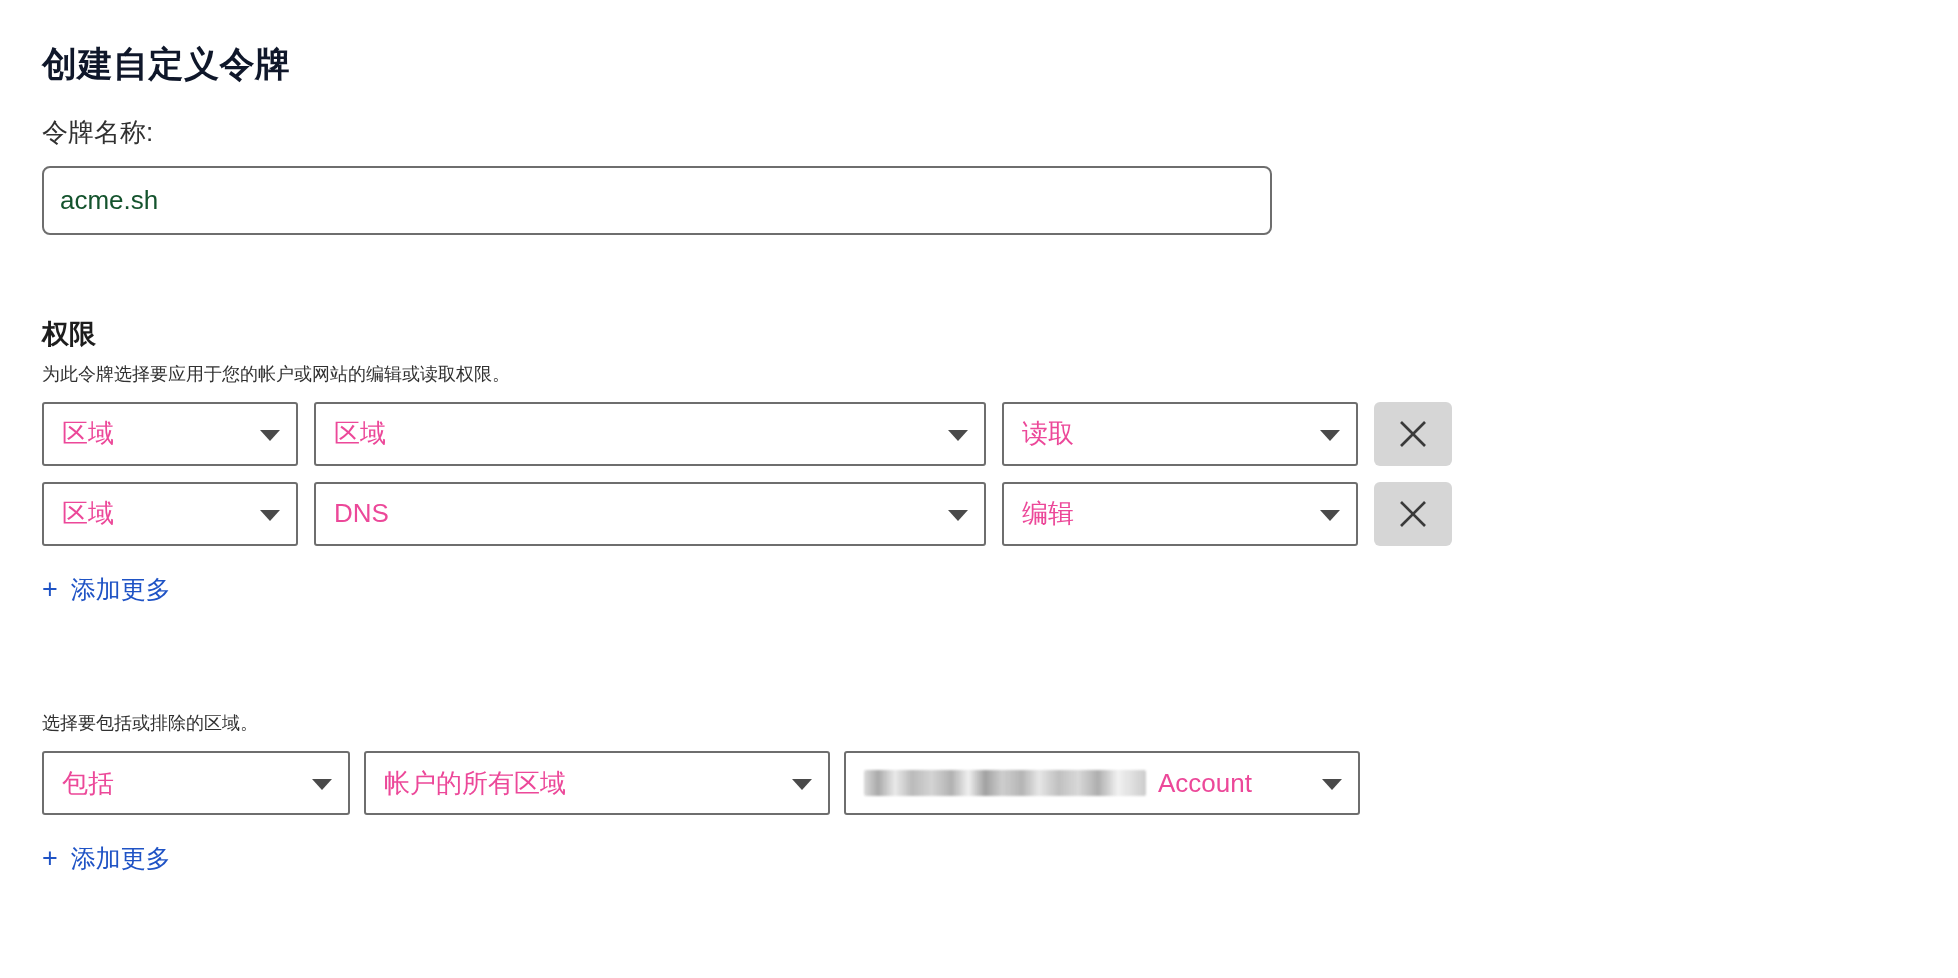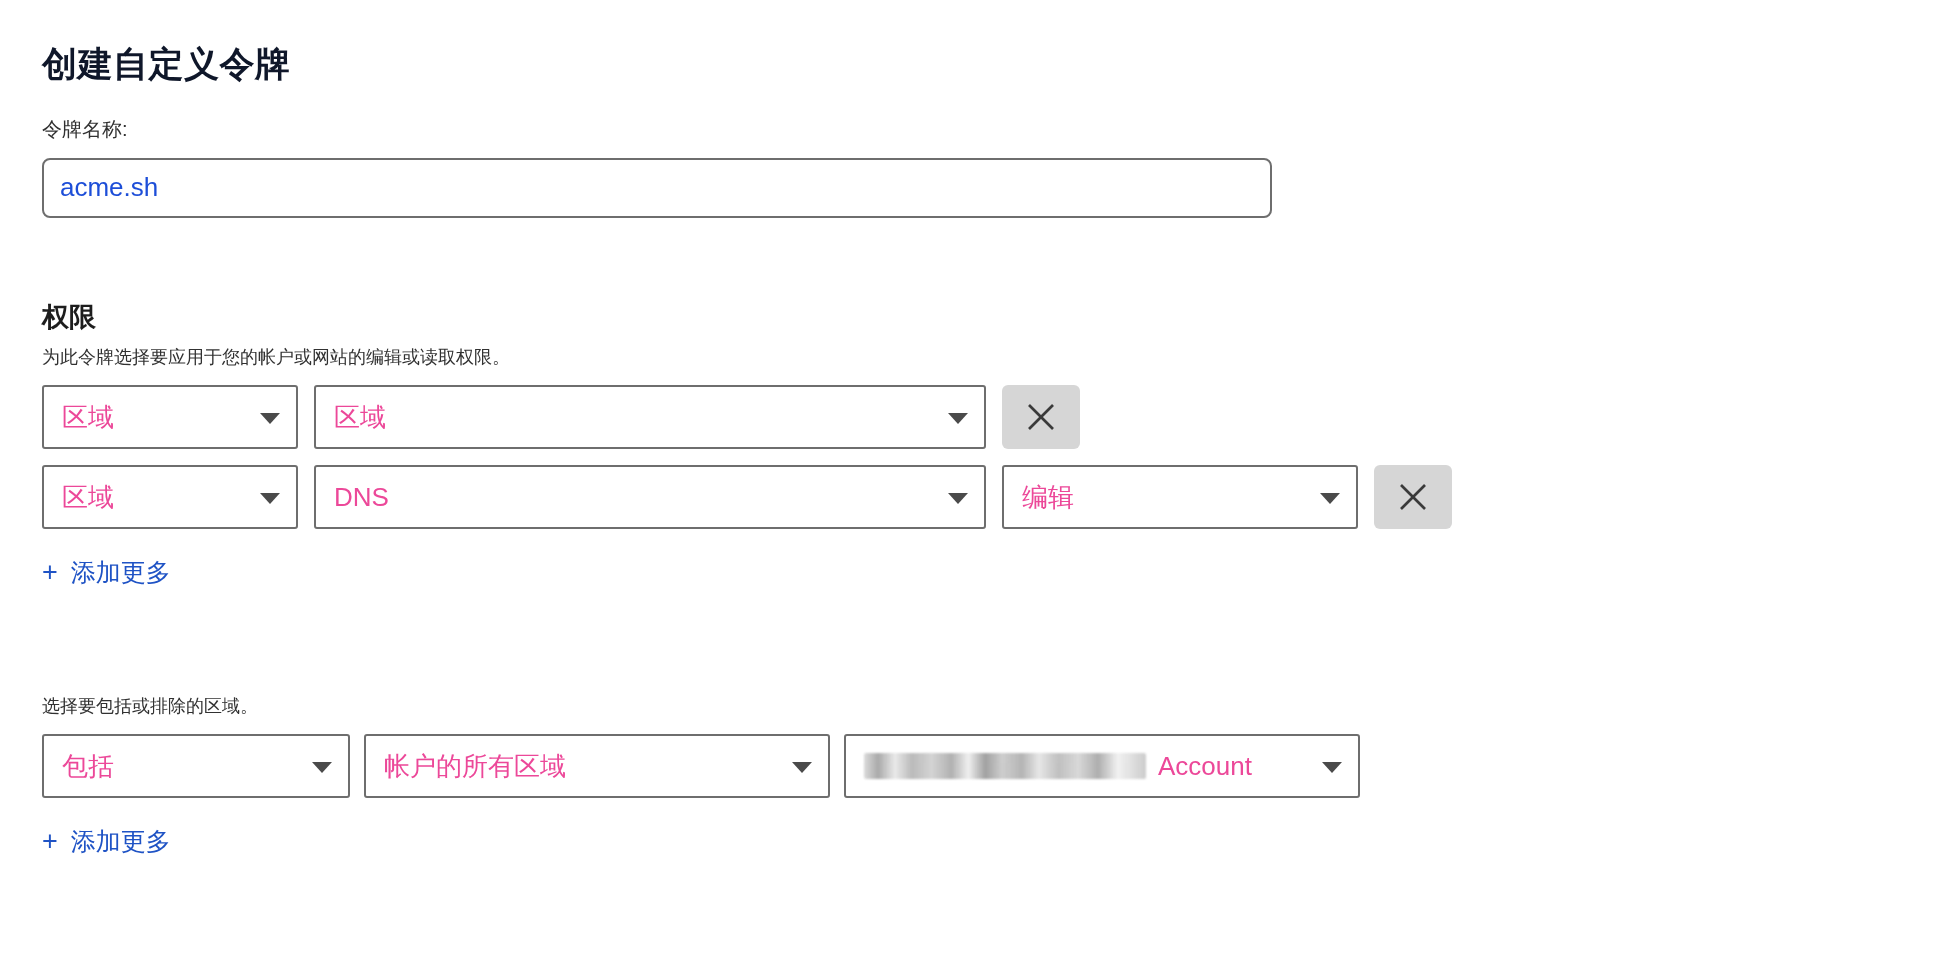--- a/index.html
+++ b/index.html
@@ -24,21 +24,21 @@
   
   .page-title {
     font-size: 35px;
     font-weight: bold;
     color: #0f172a;
     letter-spacing: 0.5px;
     margin: 12px 0 0 0;
     line-height: 1.25;
   }
   .field-label {
-    font-size: 20px;
+    font-size: 26px;
     color: #313131;
     margin: 30px 0 16px 0;
     line-height: 1.3;
   }
   .section-heading {
     font-size: 27px;
     color: #1d1d1d;
     margin: 0 0 10px 0;
     line-height: 1.3;
     font-weight: bold;
@@ -46,26 +46,26 @@
   .section-desc {
     font-size: 18px;
     color: #313131;
     margin: 0 0 16px 0;
     line-height: 1.35;
   }
 
   
   .text-input {
     width: 1230px;
-    height: 60px;
+    height: 69px;
     border: 2px solid #6e6e6e;
     border-radius: 8px;
     font-size: 26px;
     font-family: "Liberation Sans", "DejaVu Sans", sans-serif;
-    color: #1d4ed8;
+    color: #14532d;
     padding: 0 16px;
     background: #fff;
     display: block;
     outline: none;
   }
   .text-input::placeholder { color: #8a8a8a; }
 
   
   .section-permissions { margin-top: 82px; }
   .section-zone-resources { margin-top: 108px; }
@@ -198,20 +198,24 @@
     
     <div class="row">
       <div class="select perm-col-1">
         <span>区域</span>
         <span class="caret"></span>
       </div>
       <div class="select perm-col-2">
         <span>区域</span>
         <span class="caret"></span>
       </div>
+      <div class="select perm-col-3">
+        <span>读取</span>
+        <span class="caret"></span>
+      </div>
       <button class="remove-btn">
         <span>
           <svg width="34" height="34" viewBox="0 0 34 34" aria-hidden="true">
             <line x1="5" y1="5" x2="29" y2="29" stroke="#3a3a3a" stroke-width="2.6"></line>
             <line x1="29" y1="5" x2="5" y2="29" stroke="#3a3a3a" stroke-width="2.6"></line>
           </svg>
         </span>
       </button>
     </div>
 

